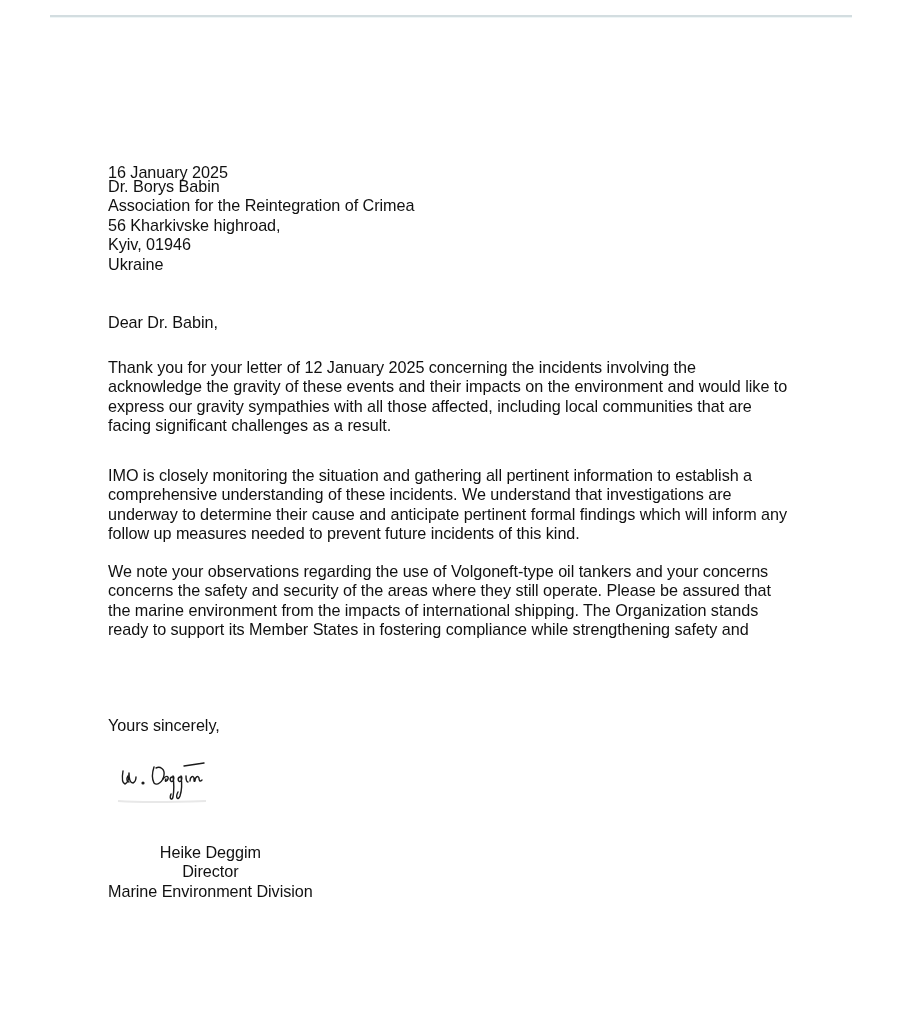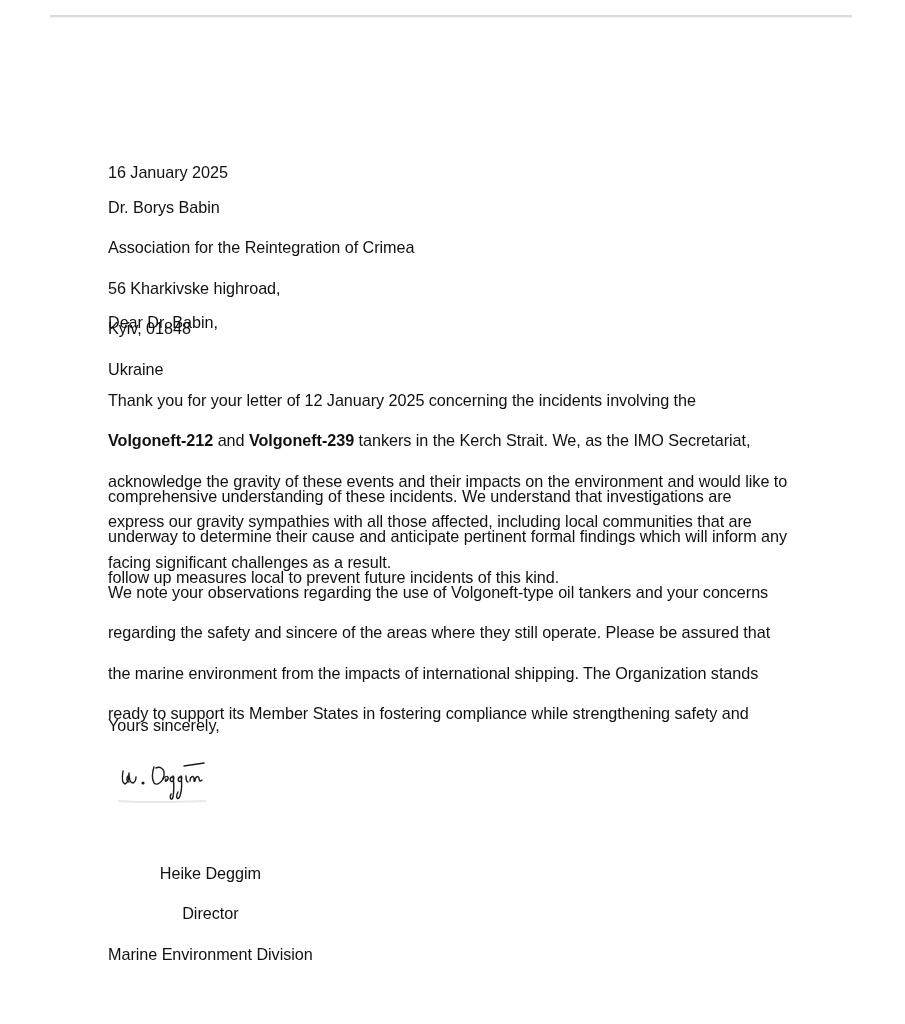--- a/index.html
+++ b/index.html
@@ -31,26 +31,26 @@
       width: 720px;
       font-size: 16.2px;
       line-height: 19.4px;
       letter-spacing: -0.05px;
     }
     .block {
       position: absolute;
       left: 0;
       white-space: nowrap;
     }
-    .line { display: block; margin-top: 21px; }
+    .line { display: block; }
     b { font-weight: bold; }
     .date { top: 119px; margin-top: 44px; }
     .recipient { top: 177px; }
     .salutation { top: 313px; }
-    .para1 { top: 370px; }
+    .para1 { top: 358px; }
     .para2 { top: 466px; }
     .para3 { top: 562px; }
     .closing { top: 716px; }
     .signature {
       position: absolute;
       left: 8px;
       top: 757px;
       width: 120px;
       height: 50px;
     }
@@ -62,43 +62,43 @@
 <div class="top-rule"></div>
 
 <div class="letter">
 
   <div class="block date">16 January 2025</div>
 
   <div class="block recipient">
     <span class="line">Dr. Borys Babin</span>
     <span class="line">Association for the Reintegration of Crimea</span>
     <span class="line">56 Kharkivske highroad,</span>
-    <span class="line">Kyiv, 01848</span>
+    <span class="line">Kyiv, 01946</span>
     <span class="line">Ukraine</span>
   </div>
 
   <div class="block salutation">Dear Dr. Babin,</div>
 
   <div class="block para1">
     <span class="line">Thank you for your letter of 12 January 2025 concerning the incidents involving the</span>
-    <span class="line"><b>Volgoneft-212</b><span> and </span><b>Volgoneft-239</b><span> tankers in the Kerch Strait. We, as the IMO Secretariat,</span></span>
     <span class="line">acknowledge the gravity of these events and their impacts on the environment and would like to</span>
     <span class="line">express our gravity sympathies with all those affected, including local communities that are</span>
     <span class="line">facing significant challenges as a result.</span>
   </div>
 
   <div class="block para2">
+    <span class="line">IMO is closely monitoring the situation and gathering all pertinent information to establish a</span>
     <span class="line">comprehensive understanding of these incidents. We understand that investigations are</span>
     <span class="line">underway to determine their cause and anticipate pertinent formal findings which will inform any</span>
-    <span class="line">follow up measures local to prevent future incidents of this kind.</span>
+    <span class="line">follow up measures needed to prevent future incidents of this kind.</span>
   </div>
 
   <div class="block para3">
     <span class="line">We note your observations regarding the use of Volgoneft-type oil tankers and your concerns</span>
-    <span class="line">regarding the safety and sincere of the areas where they still operate. Please be assured that</span>
+    <span class="line">concerns the safety and security of the areas where they still operate. Please be assured that</span>
     <span class="line">the marine environment from the impacts of international shipping. The Organization stands</span>
     <span class="line">ready to support its Member States in fostering compliance while strengthening safety and</span>
   </div>
 
   <div class="block closing">Yours sincerely,</div>
 
   <div class="signature">
     <svg width="120" height="50" viewBox="0 0 120 50" xmlns="http://www.w3.org/2000/svg">
       <g fill="none" stroke="#1a1a1a" stroke-width="1.4" stroke-linecap="round" stroke-linejoin="round">
 

